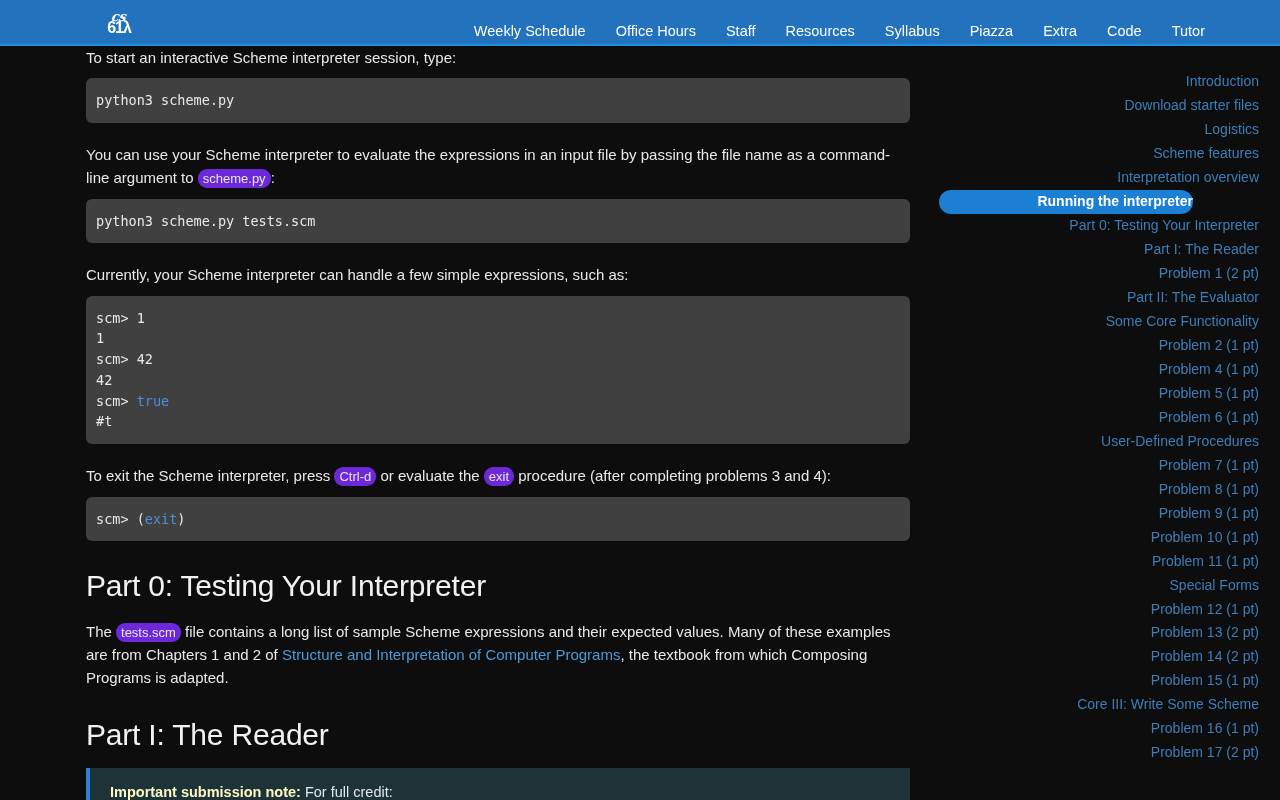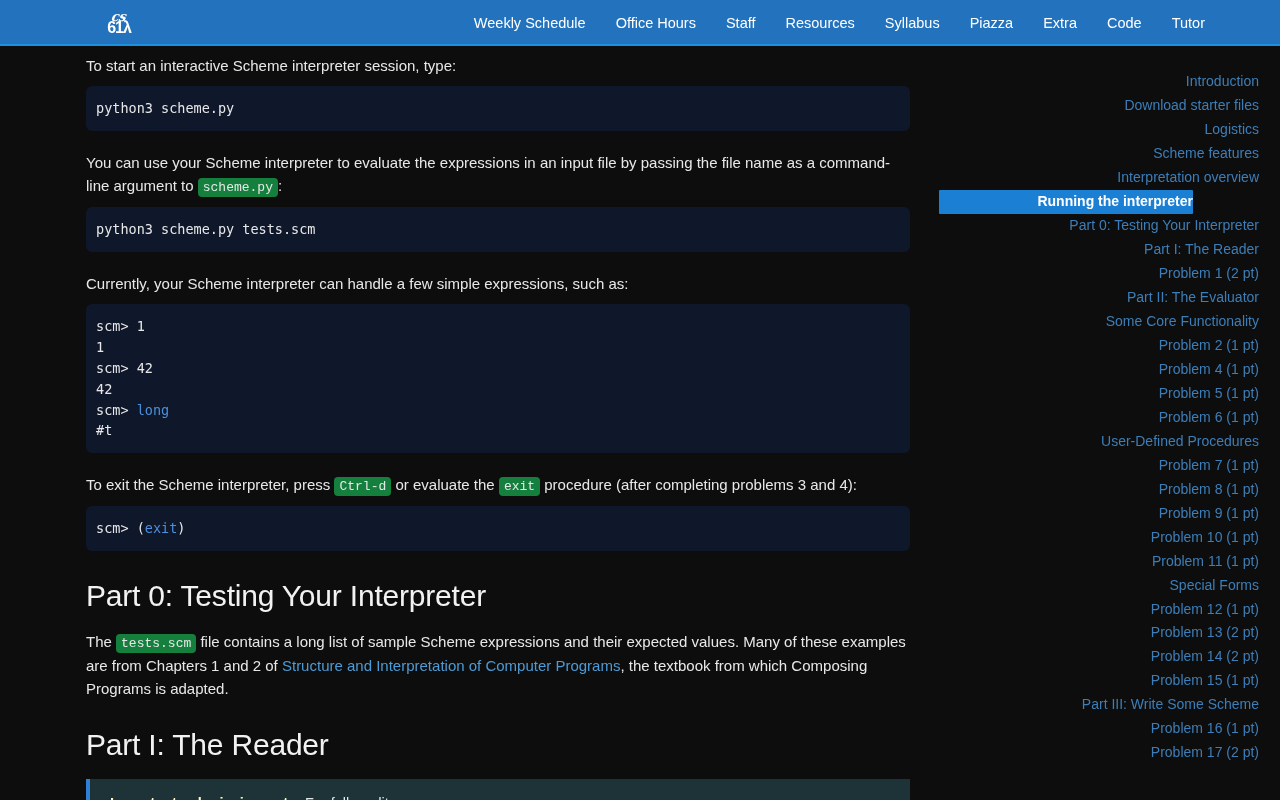--- a/index.html
+++ b/index.html
@@ -34,21 +34,21 @@
     font-size: 13px; font-style: italic; font-weight: bold;
     letter-spacing: -0.5px;
     margin-bottom: -3px;
     transform: skewX(-12deg);
   }
   .logo-61 {
     font-size: 16px; font-weight: bold;
     letter-spacing: -1px;
   }
   .nav-links {
-    position: absolute; right: 0; top: 0;
+    position: absolute; right: 0; top: 8px;
     height: 46px;
     display: flex; align-items: center;
     padding-right: 60px;
   }
   .nav-links a {
     color: #ffffff; text-decoration: none;
     font-size: 14.5px;
     padding: 0 15px;
     white-space: nowrap;
   }
@@ -61,38 +61,38 @@
   }
   .content {
     position: absolute;
     left: 86px; top: 0;
     width: 824px;
     color: #e8e8e8;
     font-size: 15px;
     line-height: 1.55;
   }
 
-  .content p { margin: 8px 0 9px 0; }
+  .content p { margin: 0 0 9px 0; }
   .p-top { margin-top: 11px; }
 
   .content a { color: #4d9bd6; text-decoration: none; }
 
   code.inline {
-    font-family: Liberation Mono, monospace;
+    font-family: Liberation Sans, sans-serif;
     font-size: 13px;
-    background: #15803d;
+    background: #6d28d9;
     color: #e8e8e8;
     padding: 2px 5px;
-    border-radius: 4px;
+    border-radius: 9px;
     white-space: nowrap;
   }
 
   pre.codeblock {
     margin: 5px 0 20px 0;
-    background: #0f172a;
+    background: #404040;
     border-radius: 6px;
     padding: 12px 10px;
     font-family: "DejaVu Sans Mono", monospace;
     font-size: 13.5px;
     line-height: 1.54;
     color: #e8e8e8;
     white-space: pre;
     overflow: hidden;
   }
   pre.codeblock .kw { color: #4c8fdb; }
@@ -132,21 +132,21 @@
     white-space: nowrap;
     text-align: right;
   }
   .toc-item.lvl2 { padding-left: 31px; }
   .toc-item.lvl3 { padding-left: 51px; }
   .toc-item.active {
     background: #1b7fd4;
     color: #ffffff;
     font-weight: bold;
     width: 254px;
-    border-radius: 1px;
+    border-radius: 12px;
   }
 </style>
 </head>
 <body>
 
 <div class="navbar">
   <a class="logo" href="#">
     <span class="logo-cs">cs</span>
     <span class="logo-61">61λ</span>
   </a>
@@ -177,21 +177,21 @@
     </p>
 
     <pre class="codeblock">python3 scheme.py tests.scm</pre>
 
     <p>Currently, your Scheme interpreter can handle a few simple expressions, such as:</p>
 
     <pre class="codeblock" id="repl-block"><span>scm&gt; </span><span>1</span>
 <span>1</span>
 <span>scm&gt; </span><span>42</span>
 <span>42</span>
-<span>scm&gt; </span><span class="kw">long</span>
+<span>scm&gt; </span><span class="kw">true</span>
 <span>#t</span></pre>
 
     <p>
       <span>To exit the Scheme interpreter, press</span>
       <code class="inline">Ctrl-d</code>
       <span>or evaluate the</span>
       <code class="inline">exit</code>
       <span>procedure (after completing problems 3 and 4):</span>
     </p>
 
@@ -238,18 +238,18 @@
       <a href="#" class="toc-item lvl3">Problem 7 (1 pt)</a>
       <a href="#" class="toc-item lvl3">Problem 8 (1 pt)</a>
       <a href="#" class="toc-item lvl3">Problem 9 (1 pt)</a>
       <a href="#" class="toc-item lvl3">Problem 10 (1 pt)</a>
       <a href="#" class="toc-item lvl3">Problem 11 (1 pt)</a>
       <a href="#" class="toc-item lvl2">Special Forms</a>
       <a href="#" class="toc-item lvl3">Problem 12 (1 pt)</a>
       <a href="#" class="toc-item lvl3">Problem 13 (2 pt)</a>
       <a href="#" class="toc-item lvl3">Problem 14 (2 pt)</a>
       <a href="#" class="toc-item lvl3">Problem 15 (1 pt)</a>
-      <a href="#" class="toc-item lvl1">Part III: Write Some Scheme</a>
+      <a href="#" class="toc-item lvl1">Core III: Write Some Scheme</a>
       <a href="#" class="toc-item lvl2">Problem 16 (1 pt)</a>
       <a href="#" class="toc-item lvl2">Problem 17 (2 pt)</a>
     </nav>
 
 </div>
 
 </body></html>

